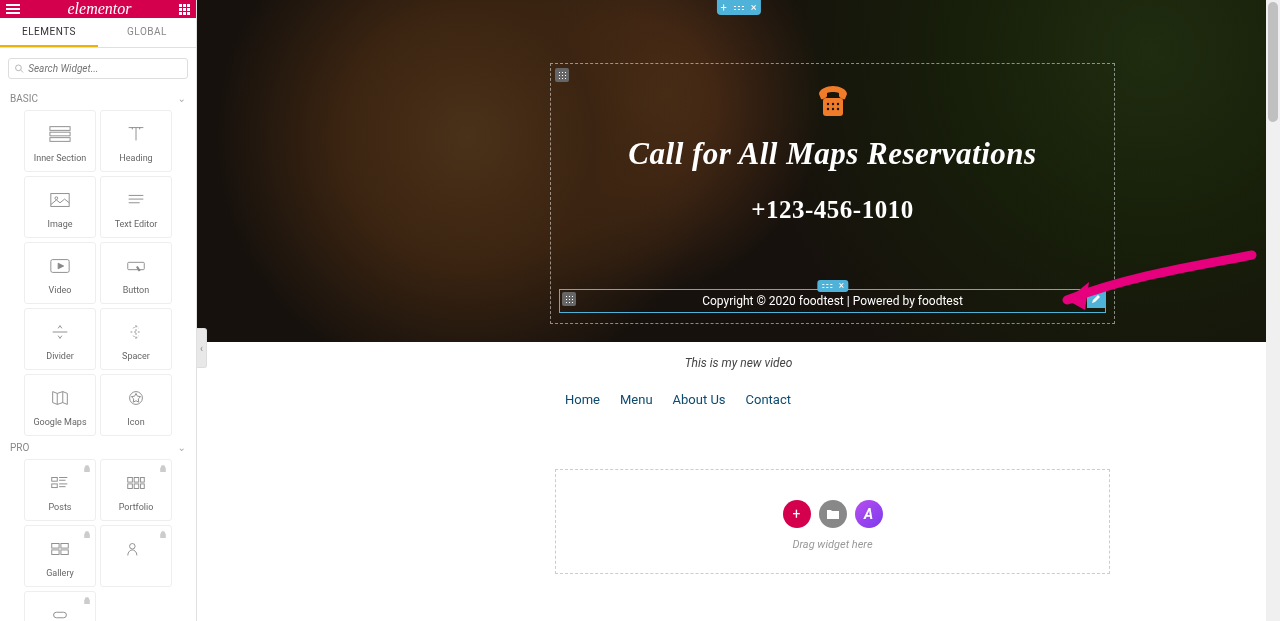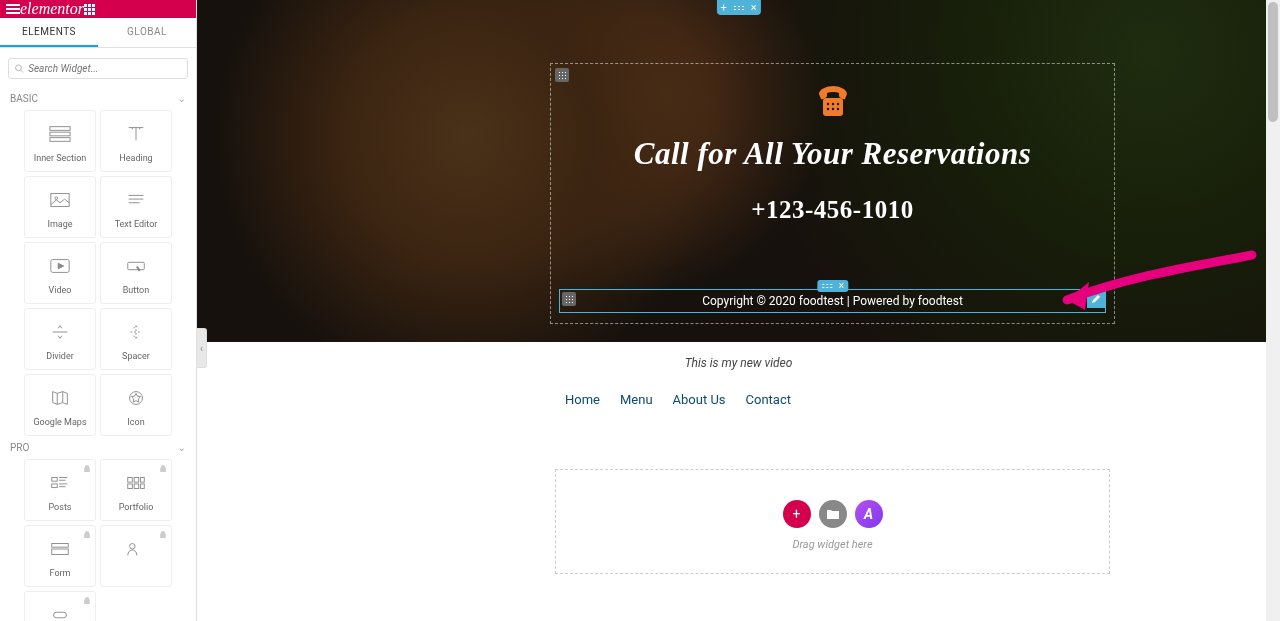--- a/index.html
+++ b/index.html
@@ -1,29 +1,29 @@
 <!DOCTYPE html>
 <html><head>
 <meta charset="utf-8">
 <style>
 * { margin: 0; padding: 0; box-sizing: border-box; font-family: -apple-system, BlinkMacSystemFont, 'Segoe UI', Roboto, sans-serif; }
 body { display: flex; height: 621px; width: 1280px; overflow: hidden; background: #fff; }
 
 
 .sidebar { width: 197px; background: #fff; border-right: 1px solid #e0e0e0; display: flex; flex-direction: column; }
-.sidebar-header { height: 24px; background: #d5004d; display: flex; align-items: center; padding: 0 6px; }
+.sidebar-header { height: 24px; background: #d5004d; display: flex; align-items: center; justify-content: space-between; padding: 0 6px; }
 .hamburger { width: 14px; display: flex; flex-direction: column; gap: 2px; cursor: pointer; }
 .hamburger span { height: 2px; background: #fff; display: block; }
 .logo { color: #fff; font-family: 'Brush Script MT', cursive; font-size: 16px; font-style: italic; }
 .grid-icon { display: grid; grid-template-columns: repeat(3, 3px); gap: 1px; cursor: pointer; }
 .grid-icon span { width: 3px; height: 3px; background: #fff; }
 
 .tabs { display: flex; border-bottom: 1px solid #e0e0e0; }
 .tab { flex: 1; text-align: center; padding: 8px 0; font-size: 10px; color: #888; cursor: pointer; letter-spacing: 0.5px; }
-.tab.active { color: #333; border-bottom: 2px solid #0ea5e9; }
+.tab.active { color: #333; border-bottom: 2px solid #eab308; }
 
 .search-box { margin: 10px 8px 8px; border: 1px solid #ddd; border-radius: 3px; display: flex; align-items: center; padding: 4px 6px; }
 .search-box svg { width: 10px; height: 10px; margin-right: 4px; }
 .search-box input { border: none; outline: none; font-size: 10px; width: 100%; font-style: italic; color: #888; }
 
 .category-header { padding: 6px 10px; font-size: 10px; color: #888; display: flex; justify-content: space-between; align-items: center; cursor: pointer; }
 .chevron { font-size: 10px; color: #aaa; }
 
 .widget-grid { display: grid; grid-template-columns: 1fr 1fr; gap: 4px; padding: 0 24px; }
 .widget-item { background: #fff; border: 1px solid #eee; border-radius: 3px; padding: 12px 4px 8px; text-align: center; cursor: grab; position: relative; }
@@ -238,25 +238,27 @@
             <rect x="3" y="10" width="5" height="5"></rect>
             <rect x="10" y="10" width="5" height="5"></rect>
             <rect x="17" y="10" width="4" height="5"></rect>
           </svg>
         </div>
         <div class="widget-label">Portfolio</div>
       </div>
     <div class="widget-item locked">
         <div class="widget-icon">
           <svg viewBox="0 0 24 18">
-            <rect x="3" y="3" width="18" height="4"></rect>
-            <rect x="3" y="9" width="18" height="6"></rect>
-          </svg>
-        </div>
-        <div class="widget-label">Form</div>
+            <rect x="3" y="3" width="8" height="5"></rect>
+            <rect x="13" y="3" width="8" height="5"></rect>
+            <rect x="3" y="10" width="8" height="5"></rect>
+            <rect x="13" y="10" width="8" height="5"></rect>
+          </svg>
+        </div>
+        <div class="widget-label">Gallery</div>
       </div>
     <div class="widget-item locked">
         <div class="widget-icon">
           <svg viewBox="0 0 24 18">
             <circle cx="8" cy="6" r="3"></circle>
             <path d="M3 16 c0 -4 3 -6 5 -6 s5 2 5 6"></path>
           </svg>
         </div>
       </div>
     <div class="widget-item locked">
@@ -285,21 +287,21 @@
             <path d="M6 10 c0 -5 8 -8 14 -8 s14 3 14 8 l-2 5 c0 1 -6 -1 -6 -3 l0 -3 c-2 -1 -4 -1 -6 -1 s-4 0 -6 1 l0 3 c0 2 -6 4 -6 3 z"></path>
             <rect x="10" y="14" width="20" height="18" rx="3"></rect>
             <circle cx="15" cy="20" r="1.2" fill="#1a1410"></circle>
             <circle cx="20" cy="20" r="1.2" fill="#1a1410"></circle>
             <circle cx="25" cy="20" r="1.2" fill="#1a1410"></circle>
             <circle cx="15" cy="25" r="1.2" fill="#1a1410"></circle>
             <circle cx="20" cy="25" r="1.2" fill="#1a1410"></circle>
             <circle cx="25" cy="25" r="1.2" fill="#1a1410"></circle>
           </svg>
       </div>
-      <div class="hero-title">Call for All Your Reservations</div>
+      <div class="hero-title">Call for All Maps Reservations</div>
       <div class="hero-phone">+123-456-1010</div>
       <div class="footer-widget">
         <div class="footer-controls">
           <span class="dots-icon"></span>
           <span>×</span>
         </div>
         <div class="footer-handle"></div>
         <div class="footer-edit">
           <svg viewBox="0 0 10 10">
               <path d="M1 9 l1 -3 l5 -5 l2 2 l-5 5 z"></path>

